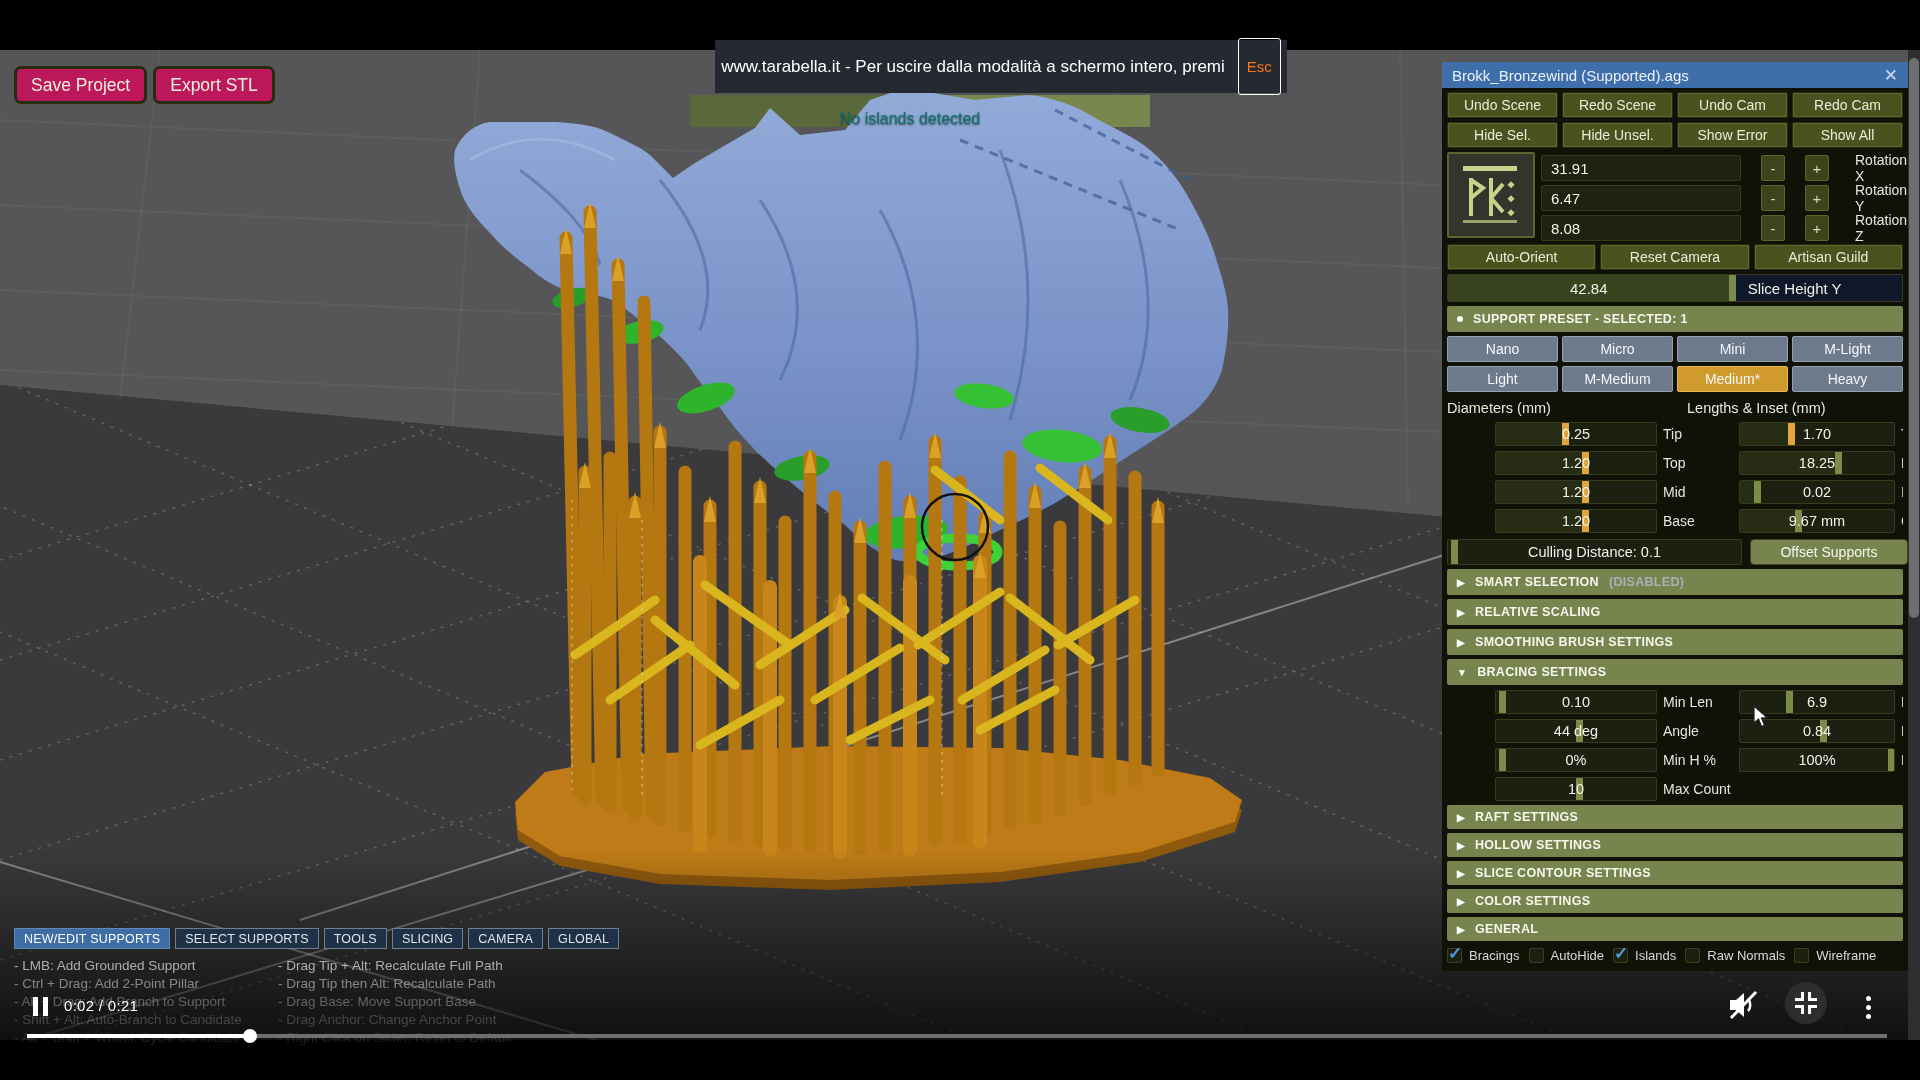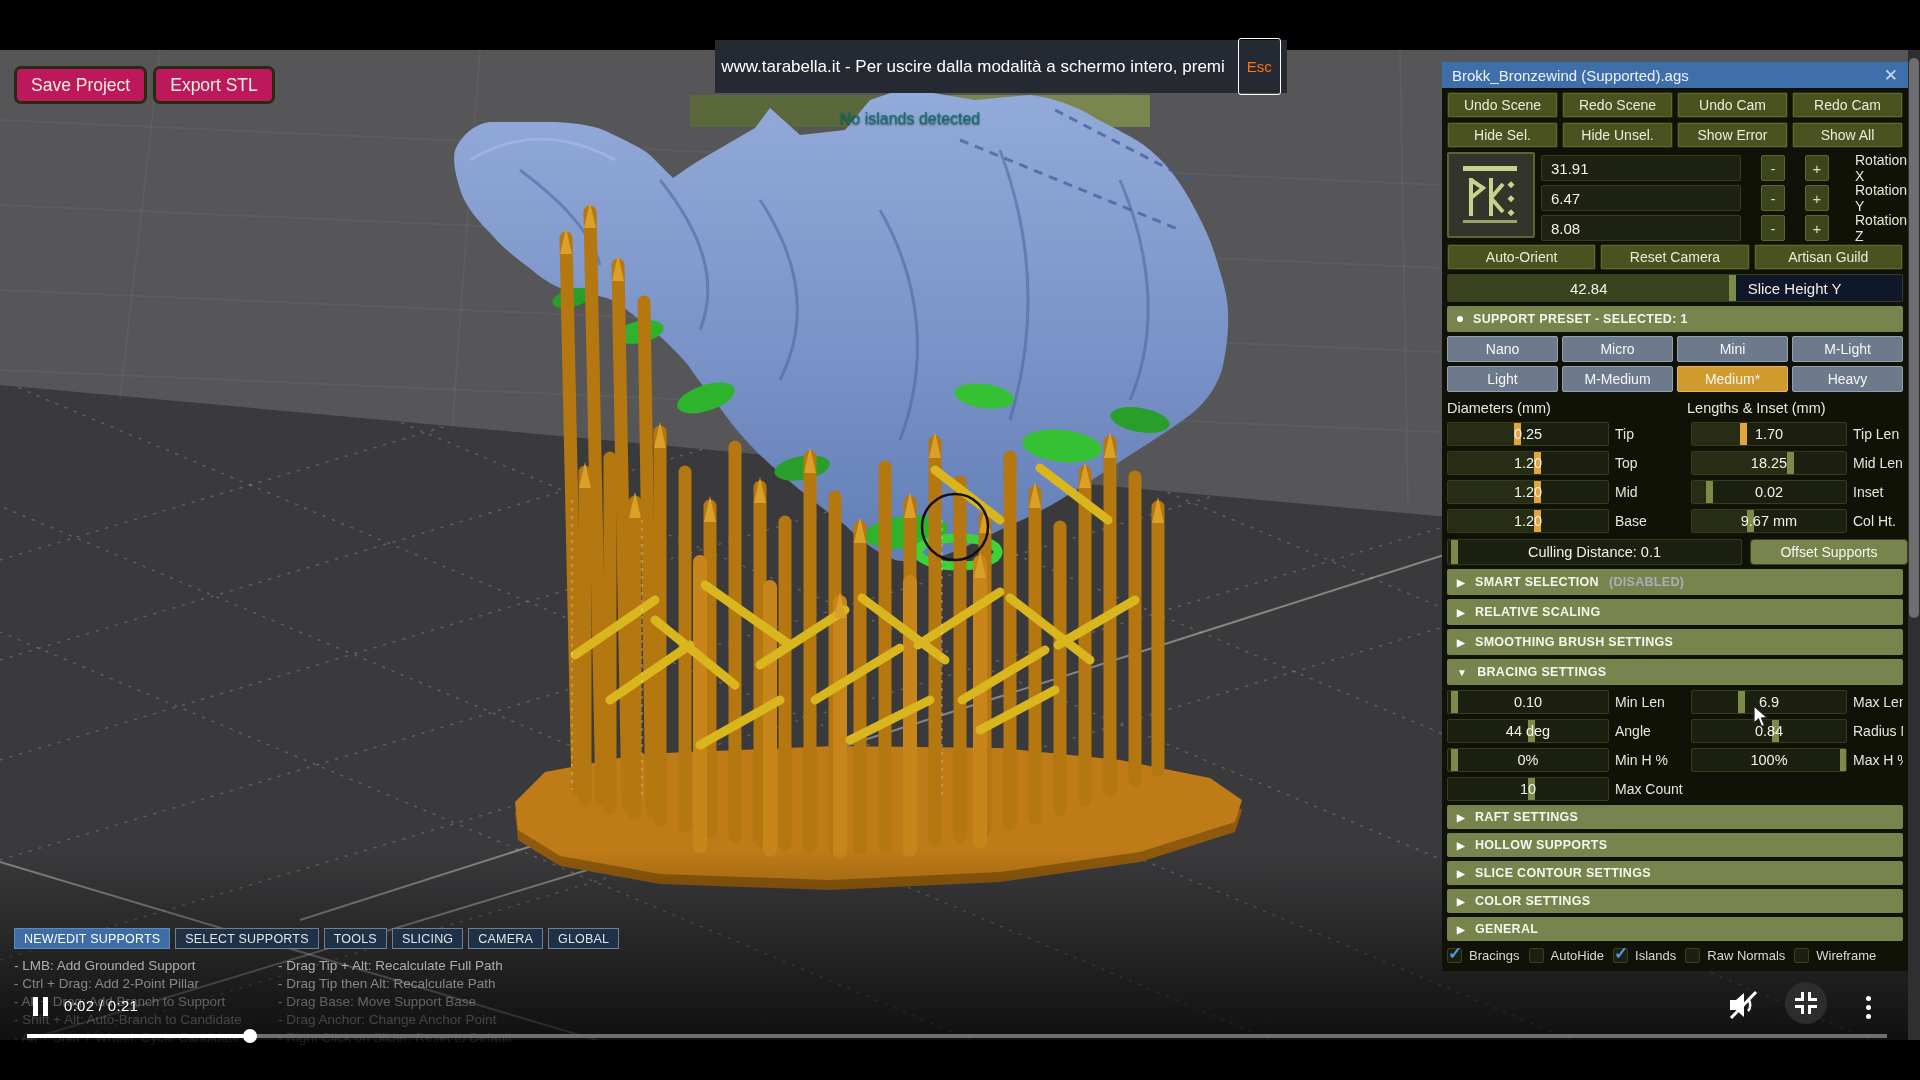--- a/index.html
+++ b/index.html
@@ -56,21 +56,21 @@
              color:#f2f2ea;font-size:15px;}
   .slice-lab{position:absolute;top:0;bottom:0;display:flex;align-items:center;color:#f0f0e8;font-size:15px;}
   .sect{height:26px;margin-top:4px;background:#77844d;border-radius:2px;display:flex;align-items:center;
         padding:0 10px;gap:10px;color:#f6f6ee;font-size:12.5px;font-weight:bold;letter-spacing:.3px;}
   .sect.small{height:24px;}
   .tri{font-size:10px;color:#fff;}
   .dim{color:#a9afb7;font-weight:bold;}
   .dot{width:6px;height:6px;border-radius:50%;background:#fff;}
   .coltitles{grid-template-columns:236px 1fr;height:20px;align-items:center;}
   .coltitles span{font-size:14.5px;color:#e8e8e0;}
-  .sliderrow{grid-template-columns:162px 70px 156px 1fr;gap:6px;height:24px;align-items:center;}
+  .sliderrow{grid-template-columns:162px 70px 156px 1fr;gap:6px;height:24px;align-items:center;margin-left:48px;}
   .slider{position:relative;height:24px;background:#1c2010;border:1px solid #363d1b;border-radius:2px;overflow:hidden;}
   .s-fill{position:absolute;left:0;top:0;bottom:0;background:#272d15;}
   .s-handle{position:absolute;top:0;bottom:0;width:7px;background:#7d8b4a;}
   .s-val{position:absolute;inset:0;display:flex;align-items:center;justify-content:center;
          color:#f2f2ea;font-size:14.5px;}
   .s-lab{font-size:14px;color:#e6e6de;white-space:nowrap;overflow:hidden;}
   .cullrow{grid-template-columns:295px 1fr 158px;height:26px;align-items:center;}
   .cull{height:26px;}
   .toggles{margin-top:4px;height:20px;display:flex;align-items:center;gap:9px;}
   .toggle{display:flex;align-items:center;gap:7px;}
@@ -542,21 +542,21 @@
       <div></div>
         <div></div>
     </div>
 
     <div class="sect small mt6">
       <span class="tri">▶</span>
       <span>RAFT SETTINGS</span>
       </div>
     <div class="sect small mt5">
       <span class="tri">▶</span>
-      <span>HOLLOW SUPPORTS</span>
+      <span>HOLLOW SETTINGS</span>
       </div>
     <div class="sect small mt5">
       <span class="tri">▶</span>
       <span>SLICE CONTOUR SETTINGS</span>
       </div>
     <div class="sect small mt5">
       <span class="tri">▶</span>
       <span>COLOR SETTINGS</span>
       </div>
     <div class="sect small mt5">

